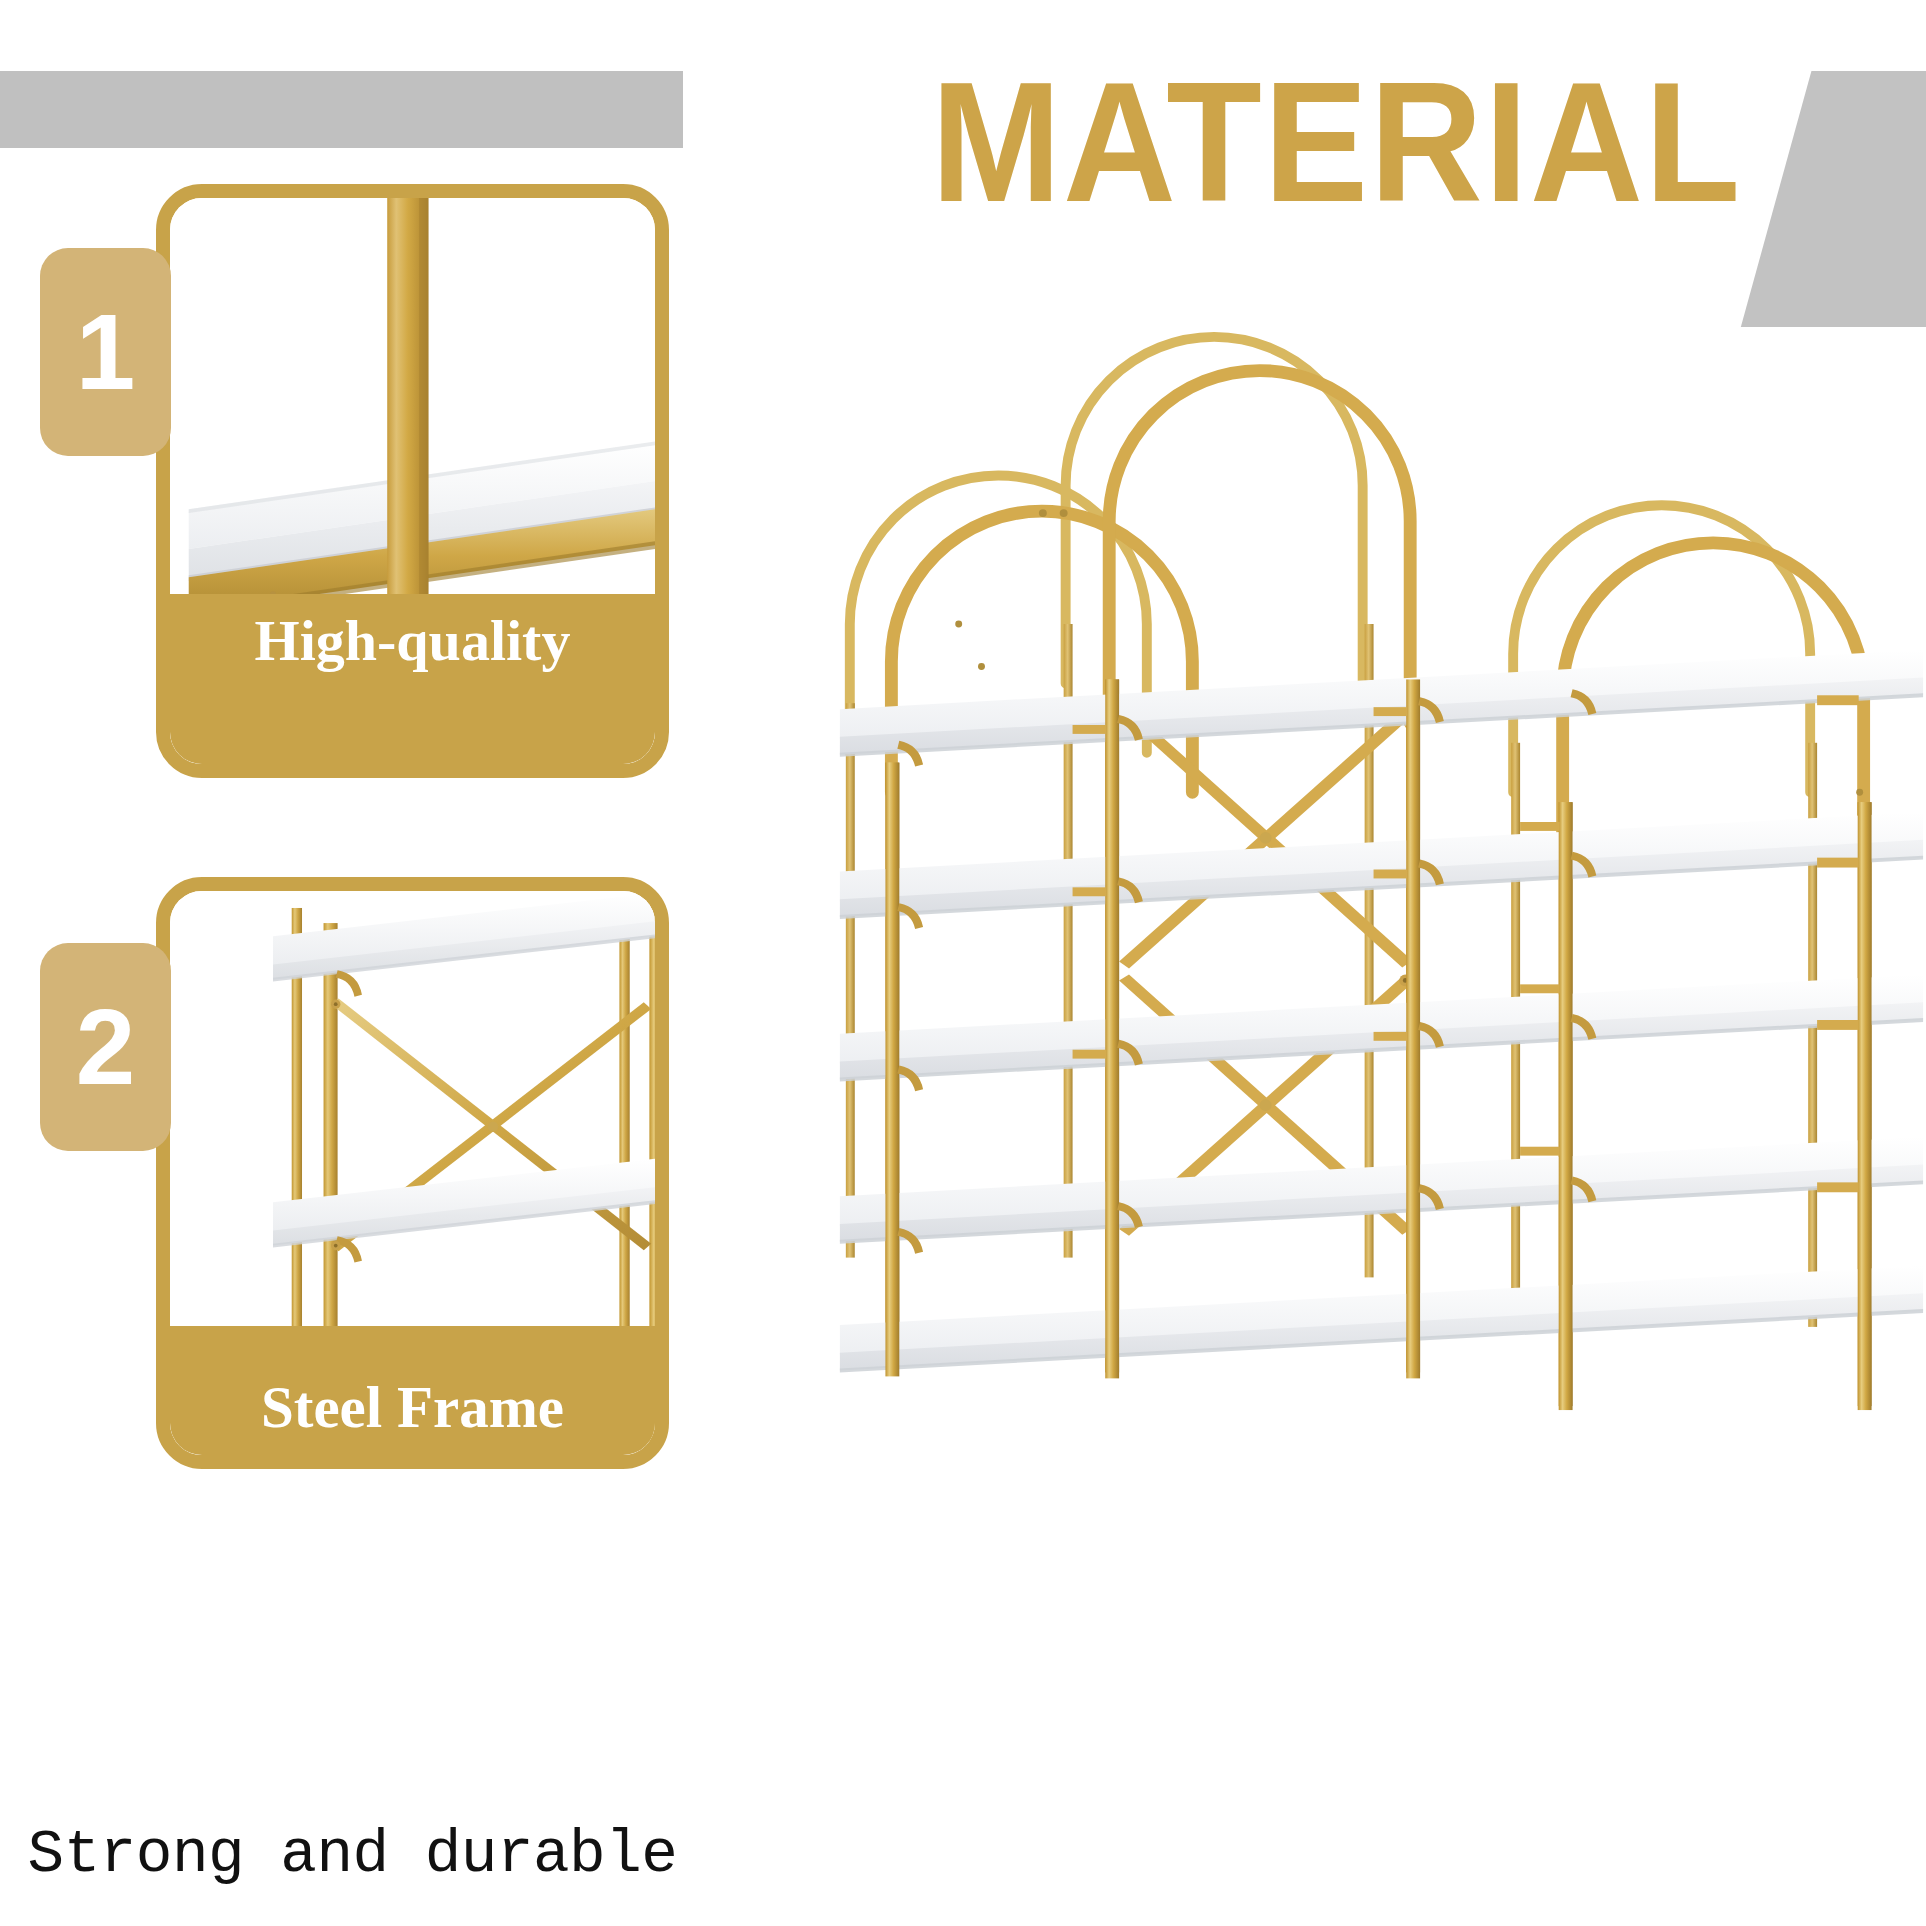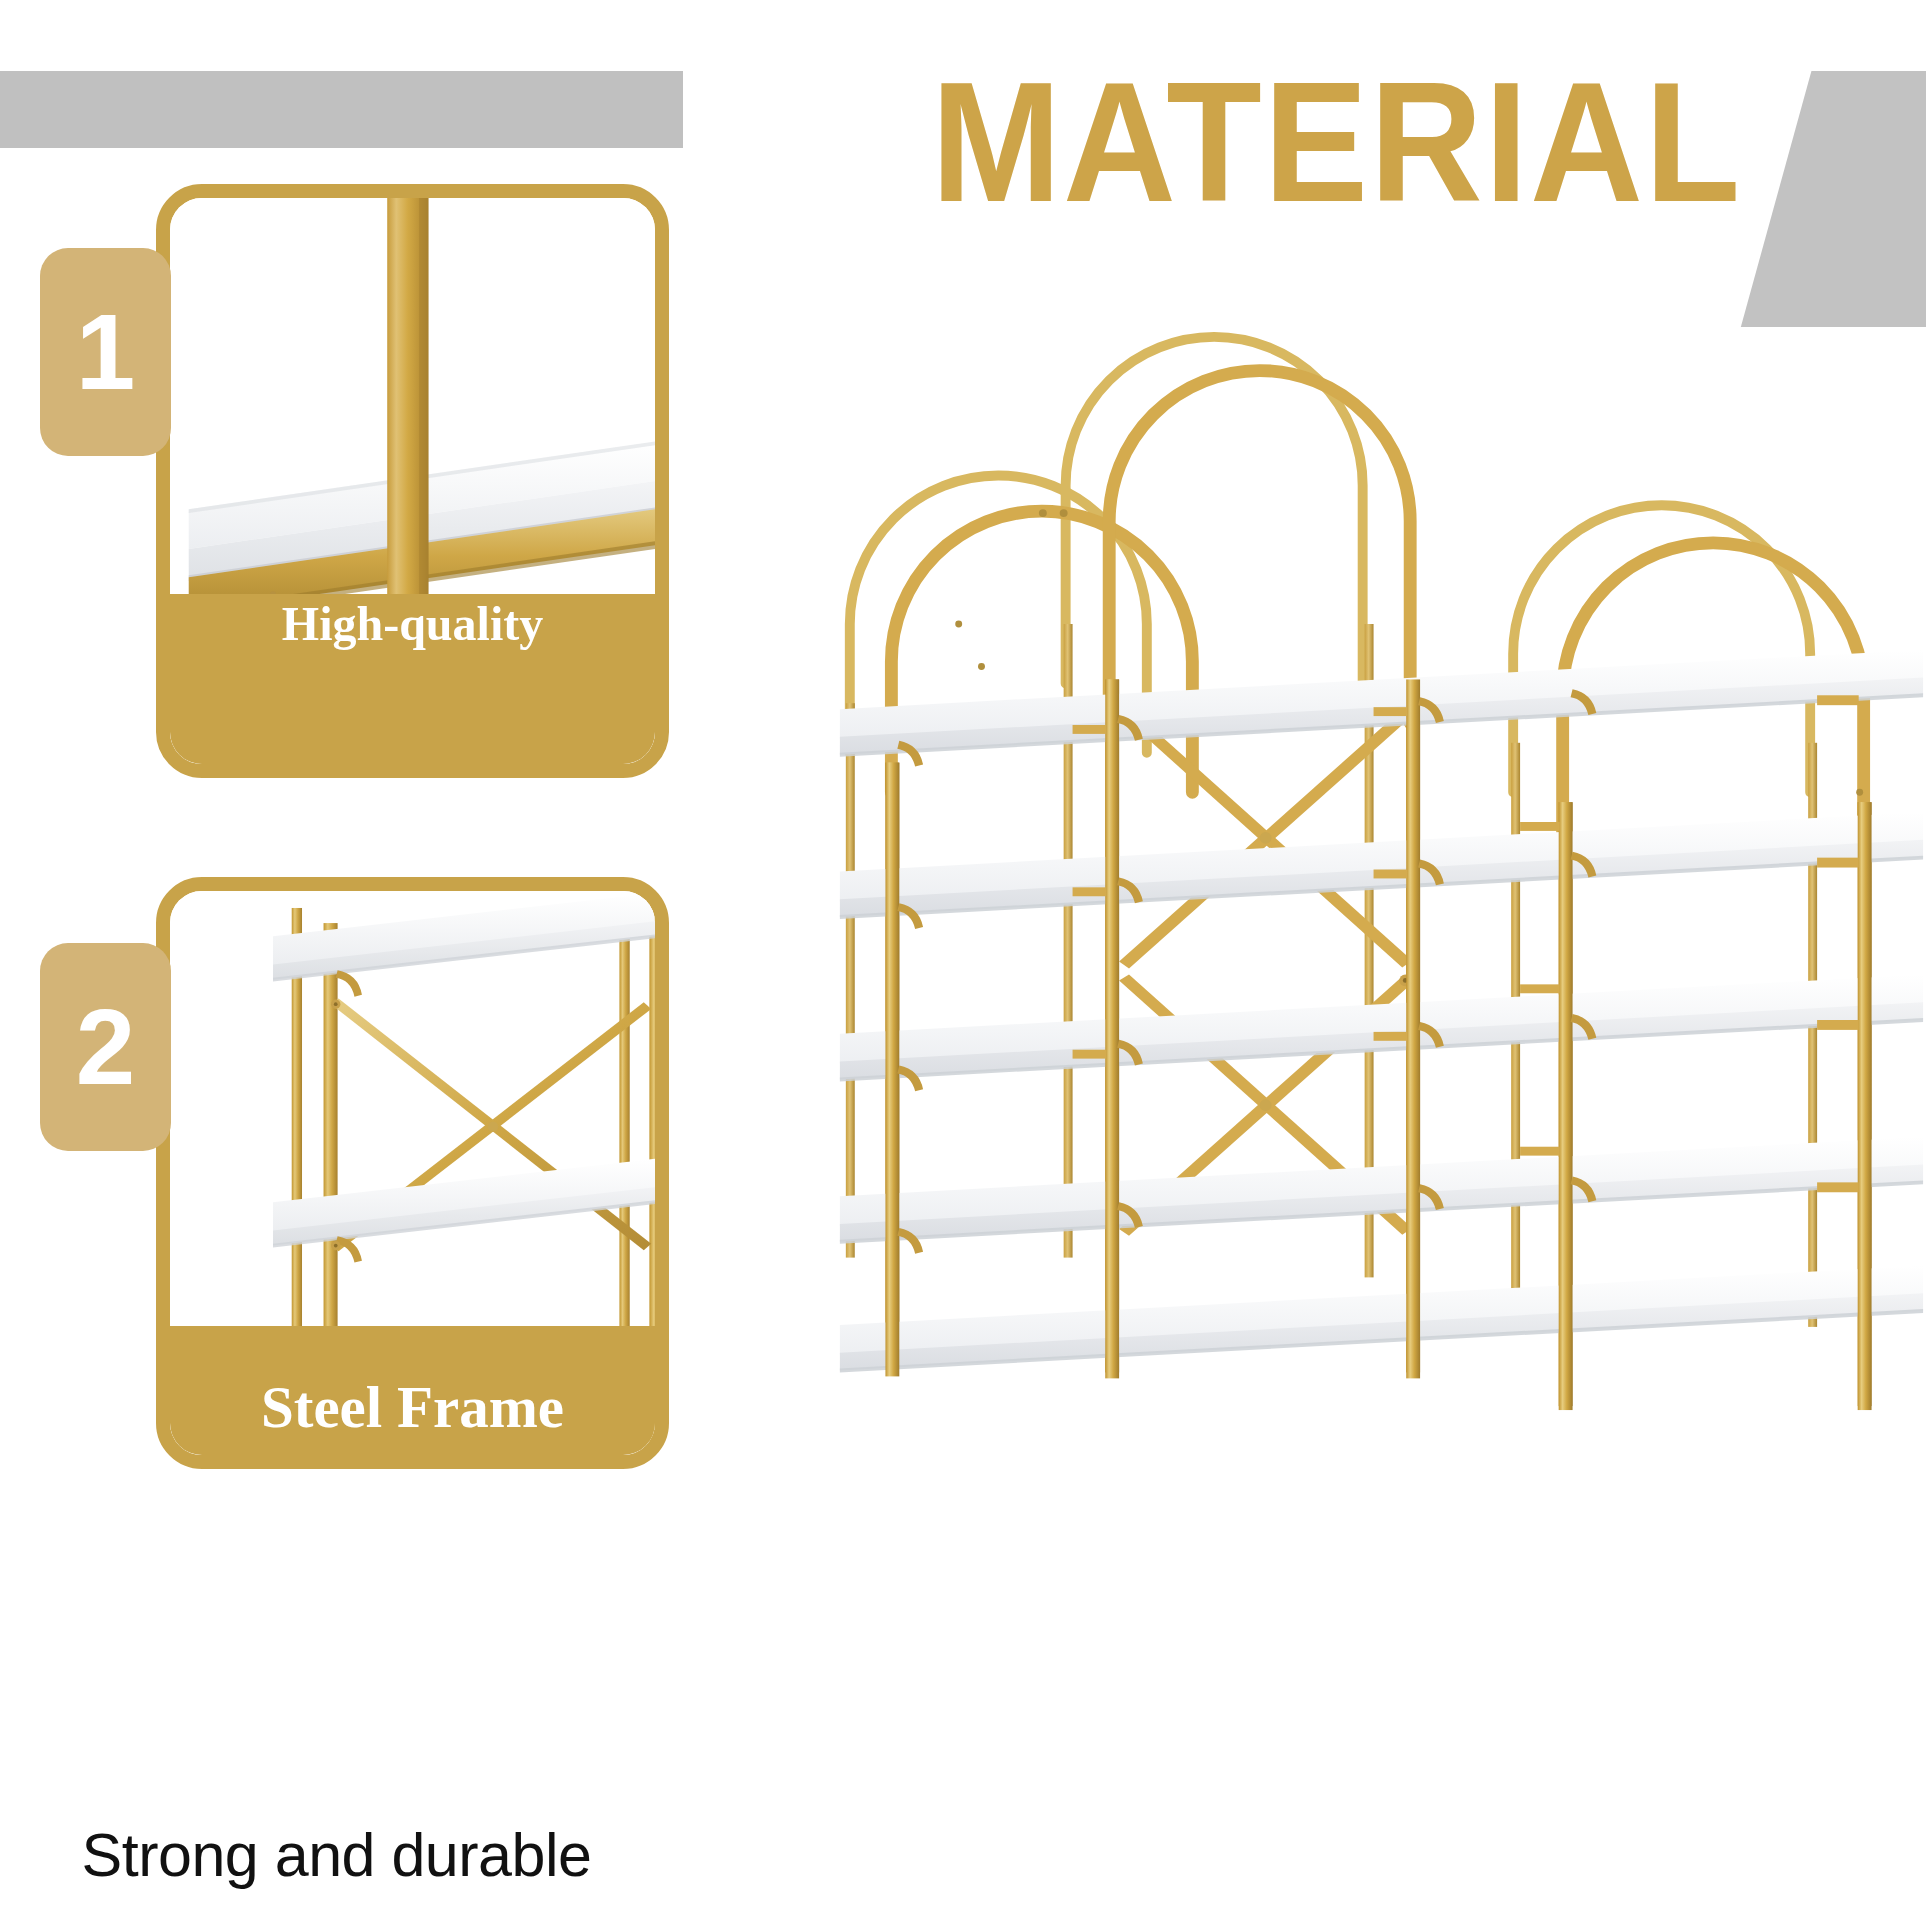--- a/index.html
+++ b/index.html
@@ -79,22 +79,23 @@
     width: 100%;
     background: #c8a349;
     color: #ffffff;
     font-family: "Liberation Serif", "DejaVu Serif", serif;
     font-weight: bold;
     text-align: center;
     box-sizing: border-box;
   }
   #card-1 .card-caption {
     height: 170px;
-    font-size: 48px;
+    font-size: 58px;
     line-height: 1.26;
+    padding-top: 10px;
   }
   #card-2 .card-caption {
     height: 129px;
     font-size: 59px;
     line-height: 1.26;
     padding-top: 44px;
   }
   .cap-line { display: block; }
 
   
@@ -120,21 +121,21 @@
   .subcap {
     position: absolute;
     width: 673px;
     text-align: center;
     font-family: "Liberation Sans", sans-serif;
     font-size: 61px;
     color: #111111;
     letter-spacing: -0.5px;
   }
   #subcap-1 { left: 0px;  top: 952px; }
-  #subcap-2 { left: 0px;  top: 1820px; }
+  #subcap-2 { left: 16px;  top: 1820px; font-family: Liberation Mono, monospace; }
 
   
   .hero {
     position: absolute;
     left: 830px;
     top: 327px;
     width: 1097px;
     height: 1089px;
   }
   .hero svg { display: block; width: 100%; height: 100%; }

